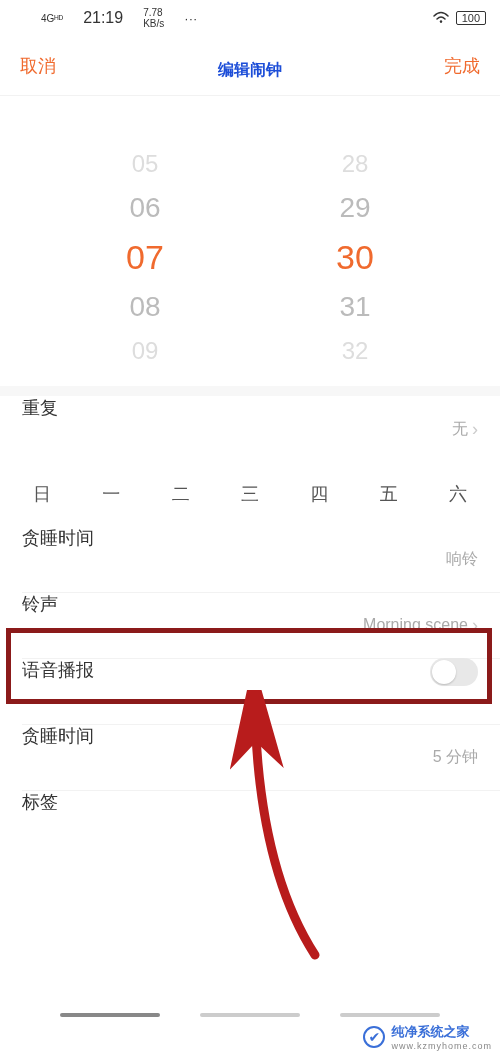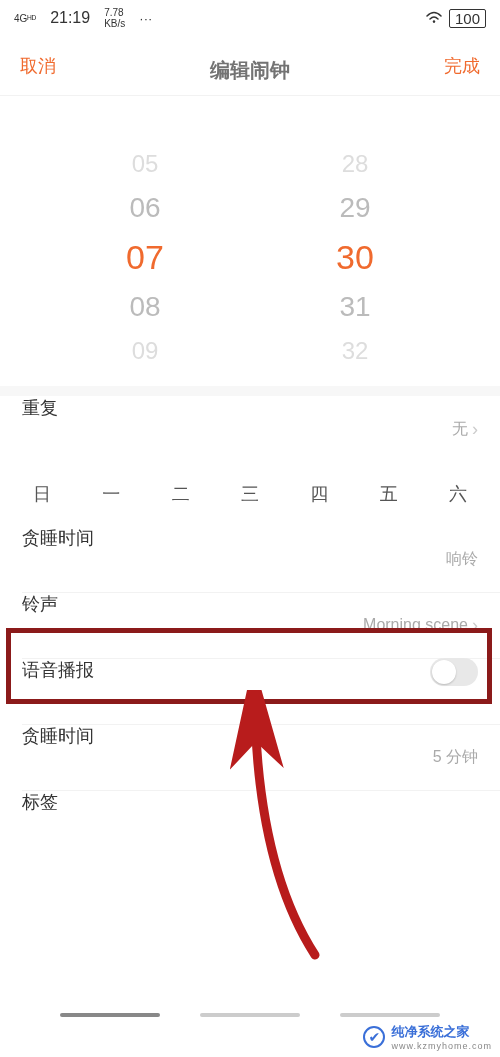--- a/index.html
+++ b/index.html
@@ -20,60 +20,61 @@
       display: flex;
       align-items: center;
       justify-content: space-between;
       padding: 0 14px;
       font-size: 13px;
       color: #333;
     }
     .status-left {
       display: flex;
       align-items: center;
-      gap: 14px;
+      gap: 20px;
+      margin-left: 27px;
     }
     .status-left .time {
       font-size: 16px;
       font-weight: 500;
     }
     .status-left .net-speed {
       font-size: 10px;
       line-height: 1.1;
     }
     .status-right {
       display: flex;
       align-items: center;
       gap: 6px;
     }
     .battery {
       display: inline-flex;
       align-items: center;
       border: 1px solid #333;
       border-radius: 2px;
       padding: 0 5px;
-      font-size: 15px;
+      font-size: 11px;
       font-weight: 500;
     }
     .header {
       height: 60px;
       display: flex;
       align-items: center;
       justify-content: space-between;
       padding: 0 20px;
       border-bottom: 1px solid #f2f2f2;
     }
     .header .cancel, .header .done {
       font-size: 18px;
       color: #f06a2e;
     }
     .header .title {
-      font-size: 20px;
+      font-size: 16px;
       font-weight: 600;
-      color: #737373;
+      color: #1d4ed8;
       margin-top: 9px;
     }
     .picker {
       height: 300px;
       display: flex;
       justify-content: space-around;
       align-items: center;
       padding: 20px 40px;
       border-bottom: 10px solid #f7f7f7;
     }

